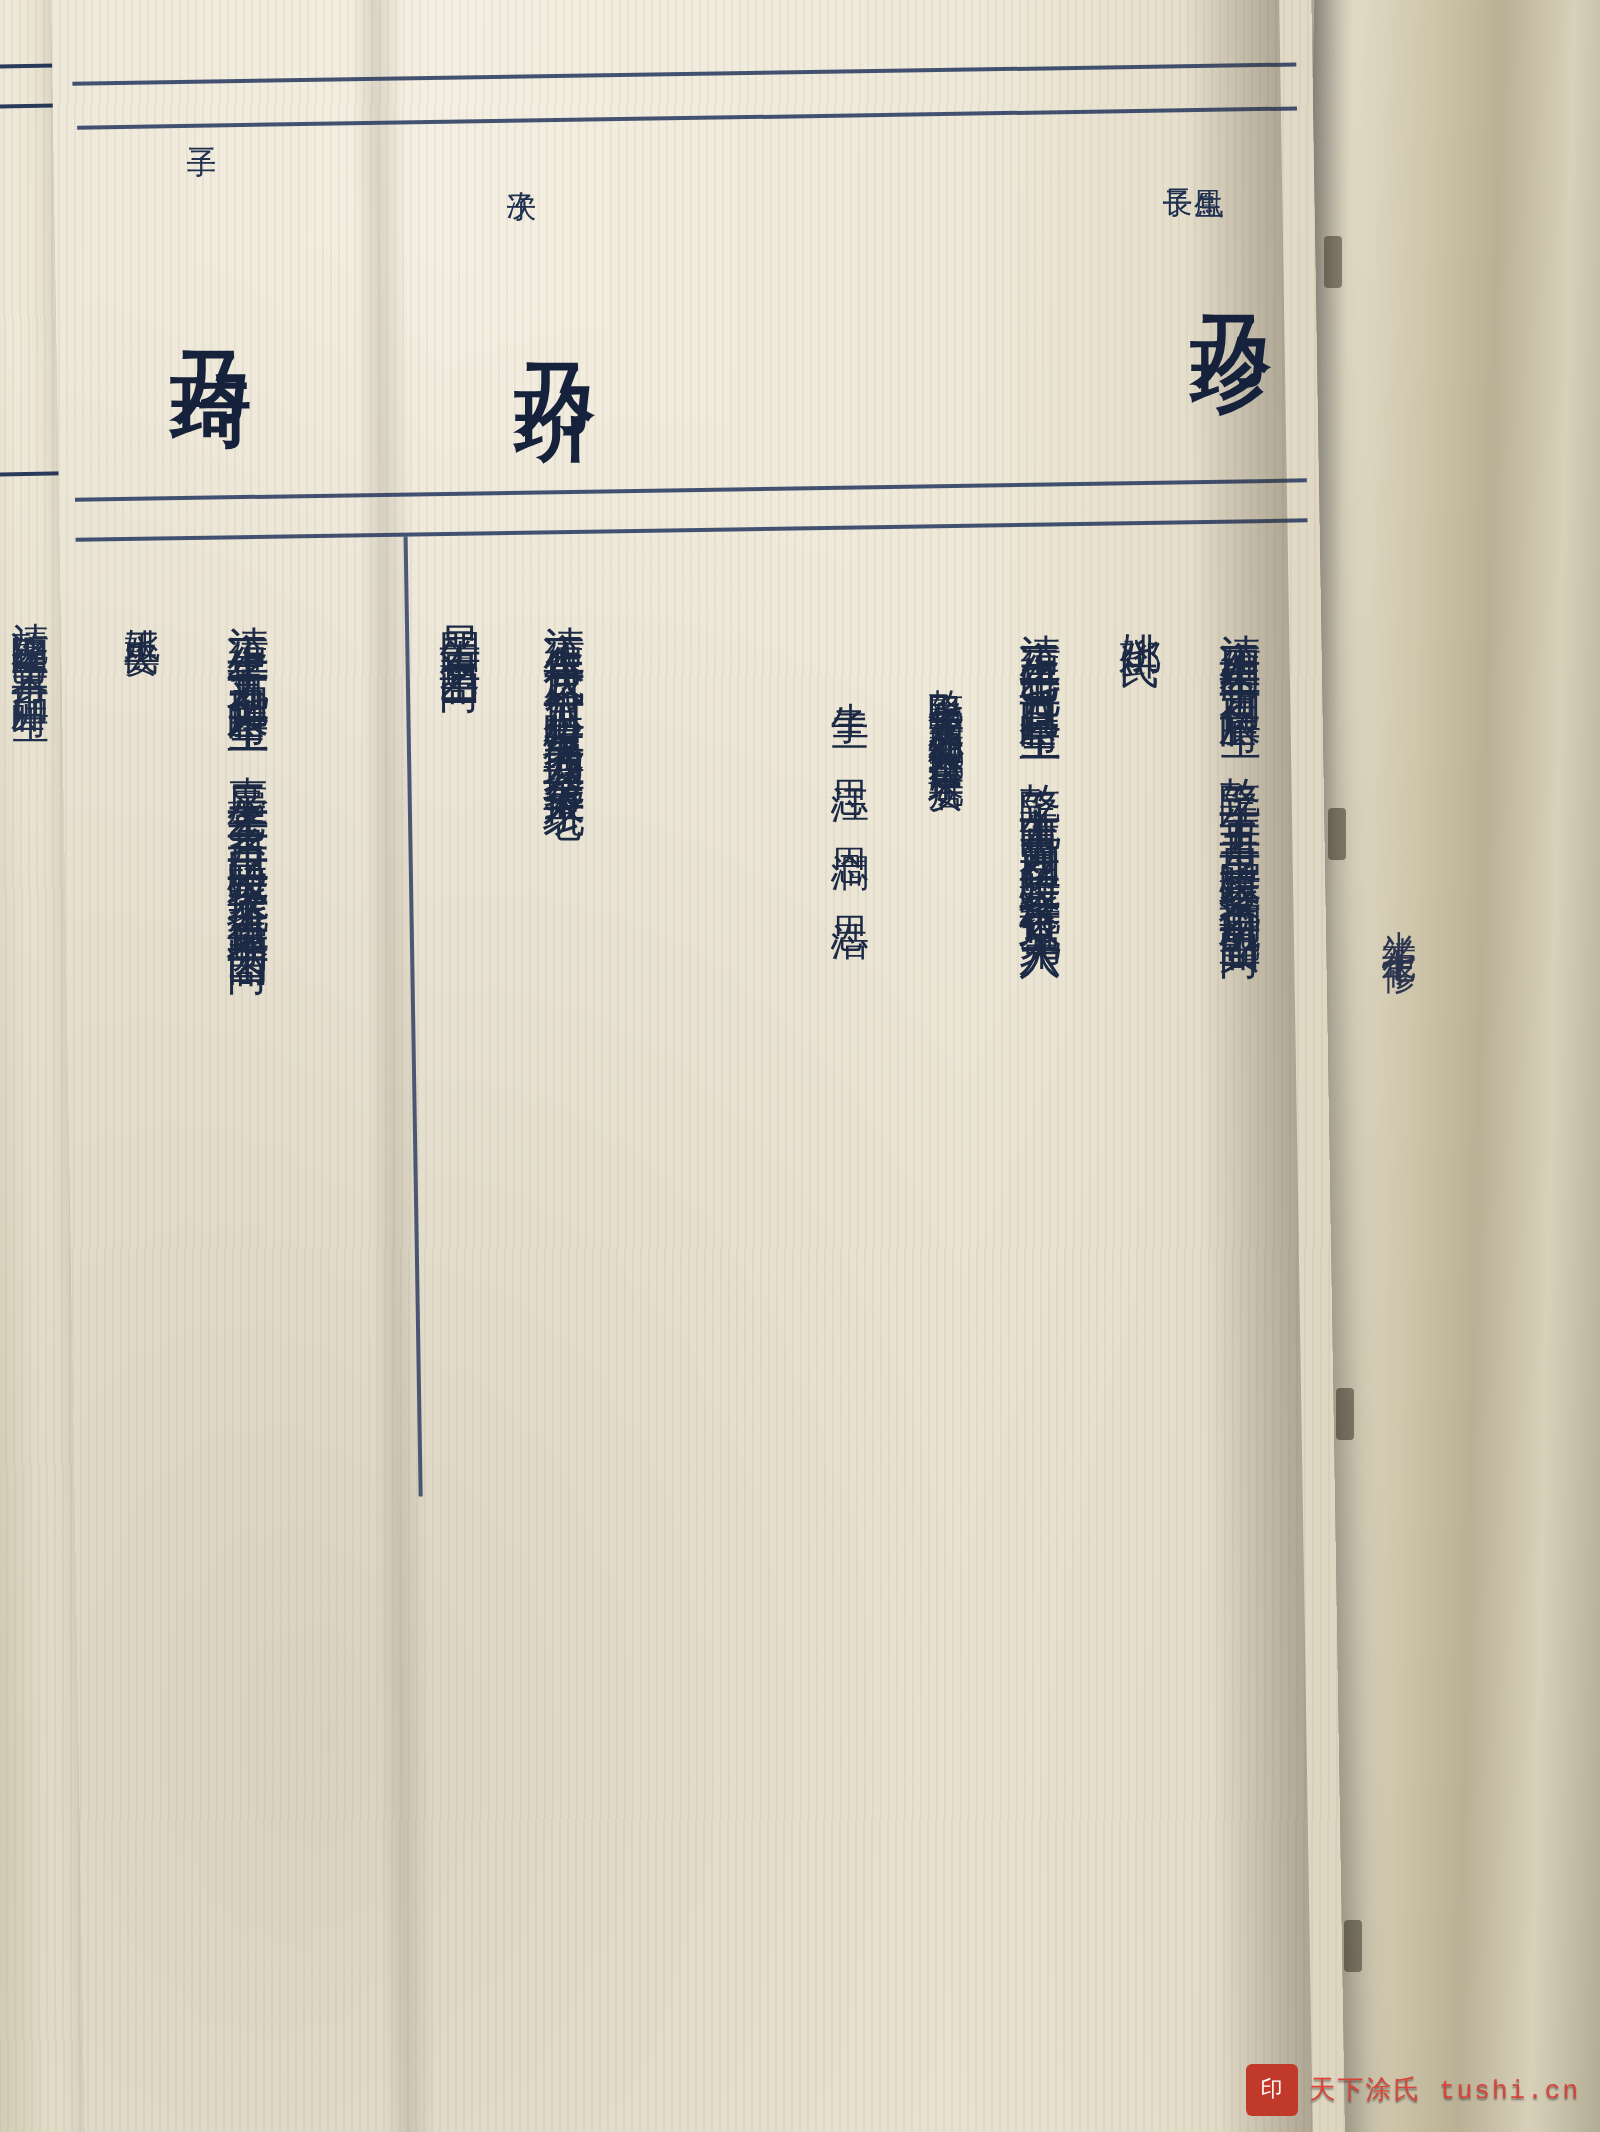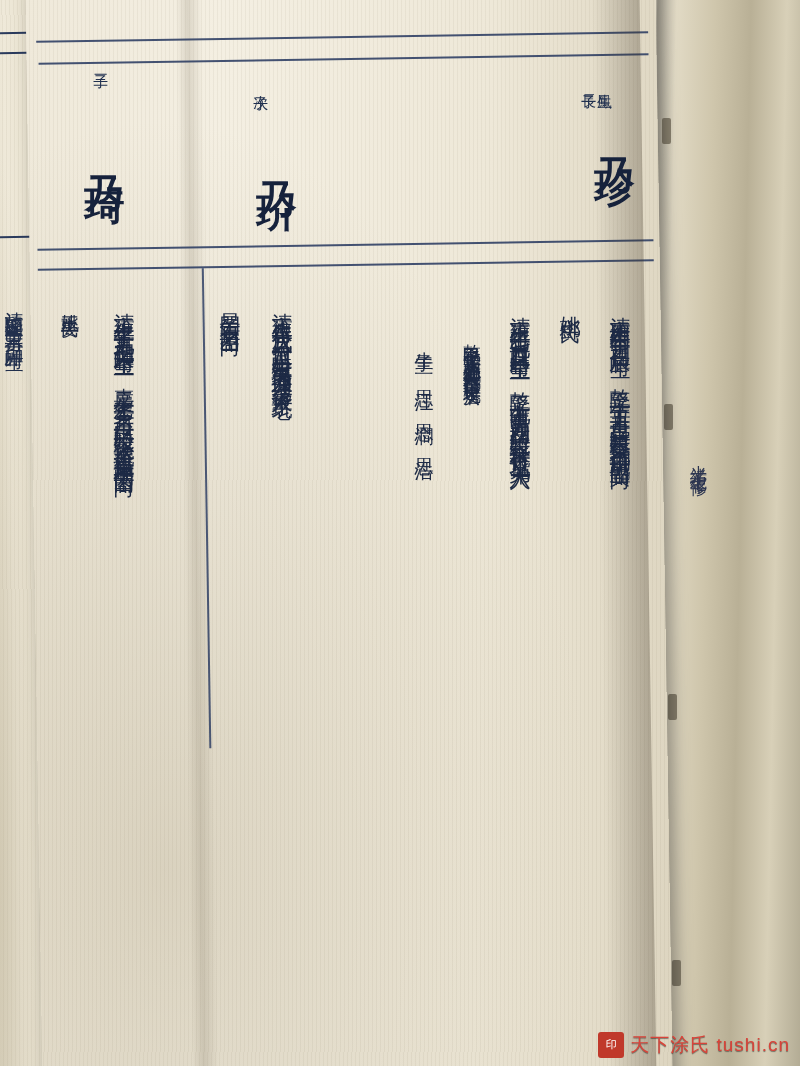--- a/index.html
+++ b/index.html
@@ -154,22 +154,22 @@
     background: #c0392b;
     color: #fff;
     font-size: 11px;
     line-height: 26px;
     text-align: center;
     border-radius: 3px;
     font-family: "DejaVu Sans", sans-serif;
   }
   .wm-text {
     color: #d8443a;
-    font-size: 19px;
-    font-family: Liberation Sans, sans-serif;
+    font-size: 13px;
+    font-family: Liberation Mono, monospace;
     text-shadow: 0 1px 1px rgba(0,0,0,.45);
     letter-spacing: 1px;
   }
 
   .shadow-gutter {
     position:absolute;
     left: 600px; top:-20px;
     width: 48px; height: 1110px;
     background: linear-gradient(90deg, rgba(0,0,0,0) 0%, rgba(60,50,35,.30) 100%);
     transform: rotate(-0.9deg);

